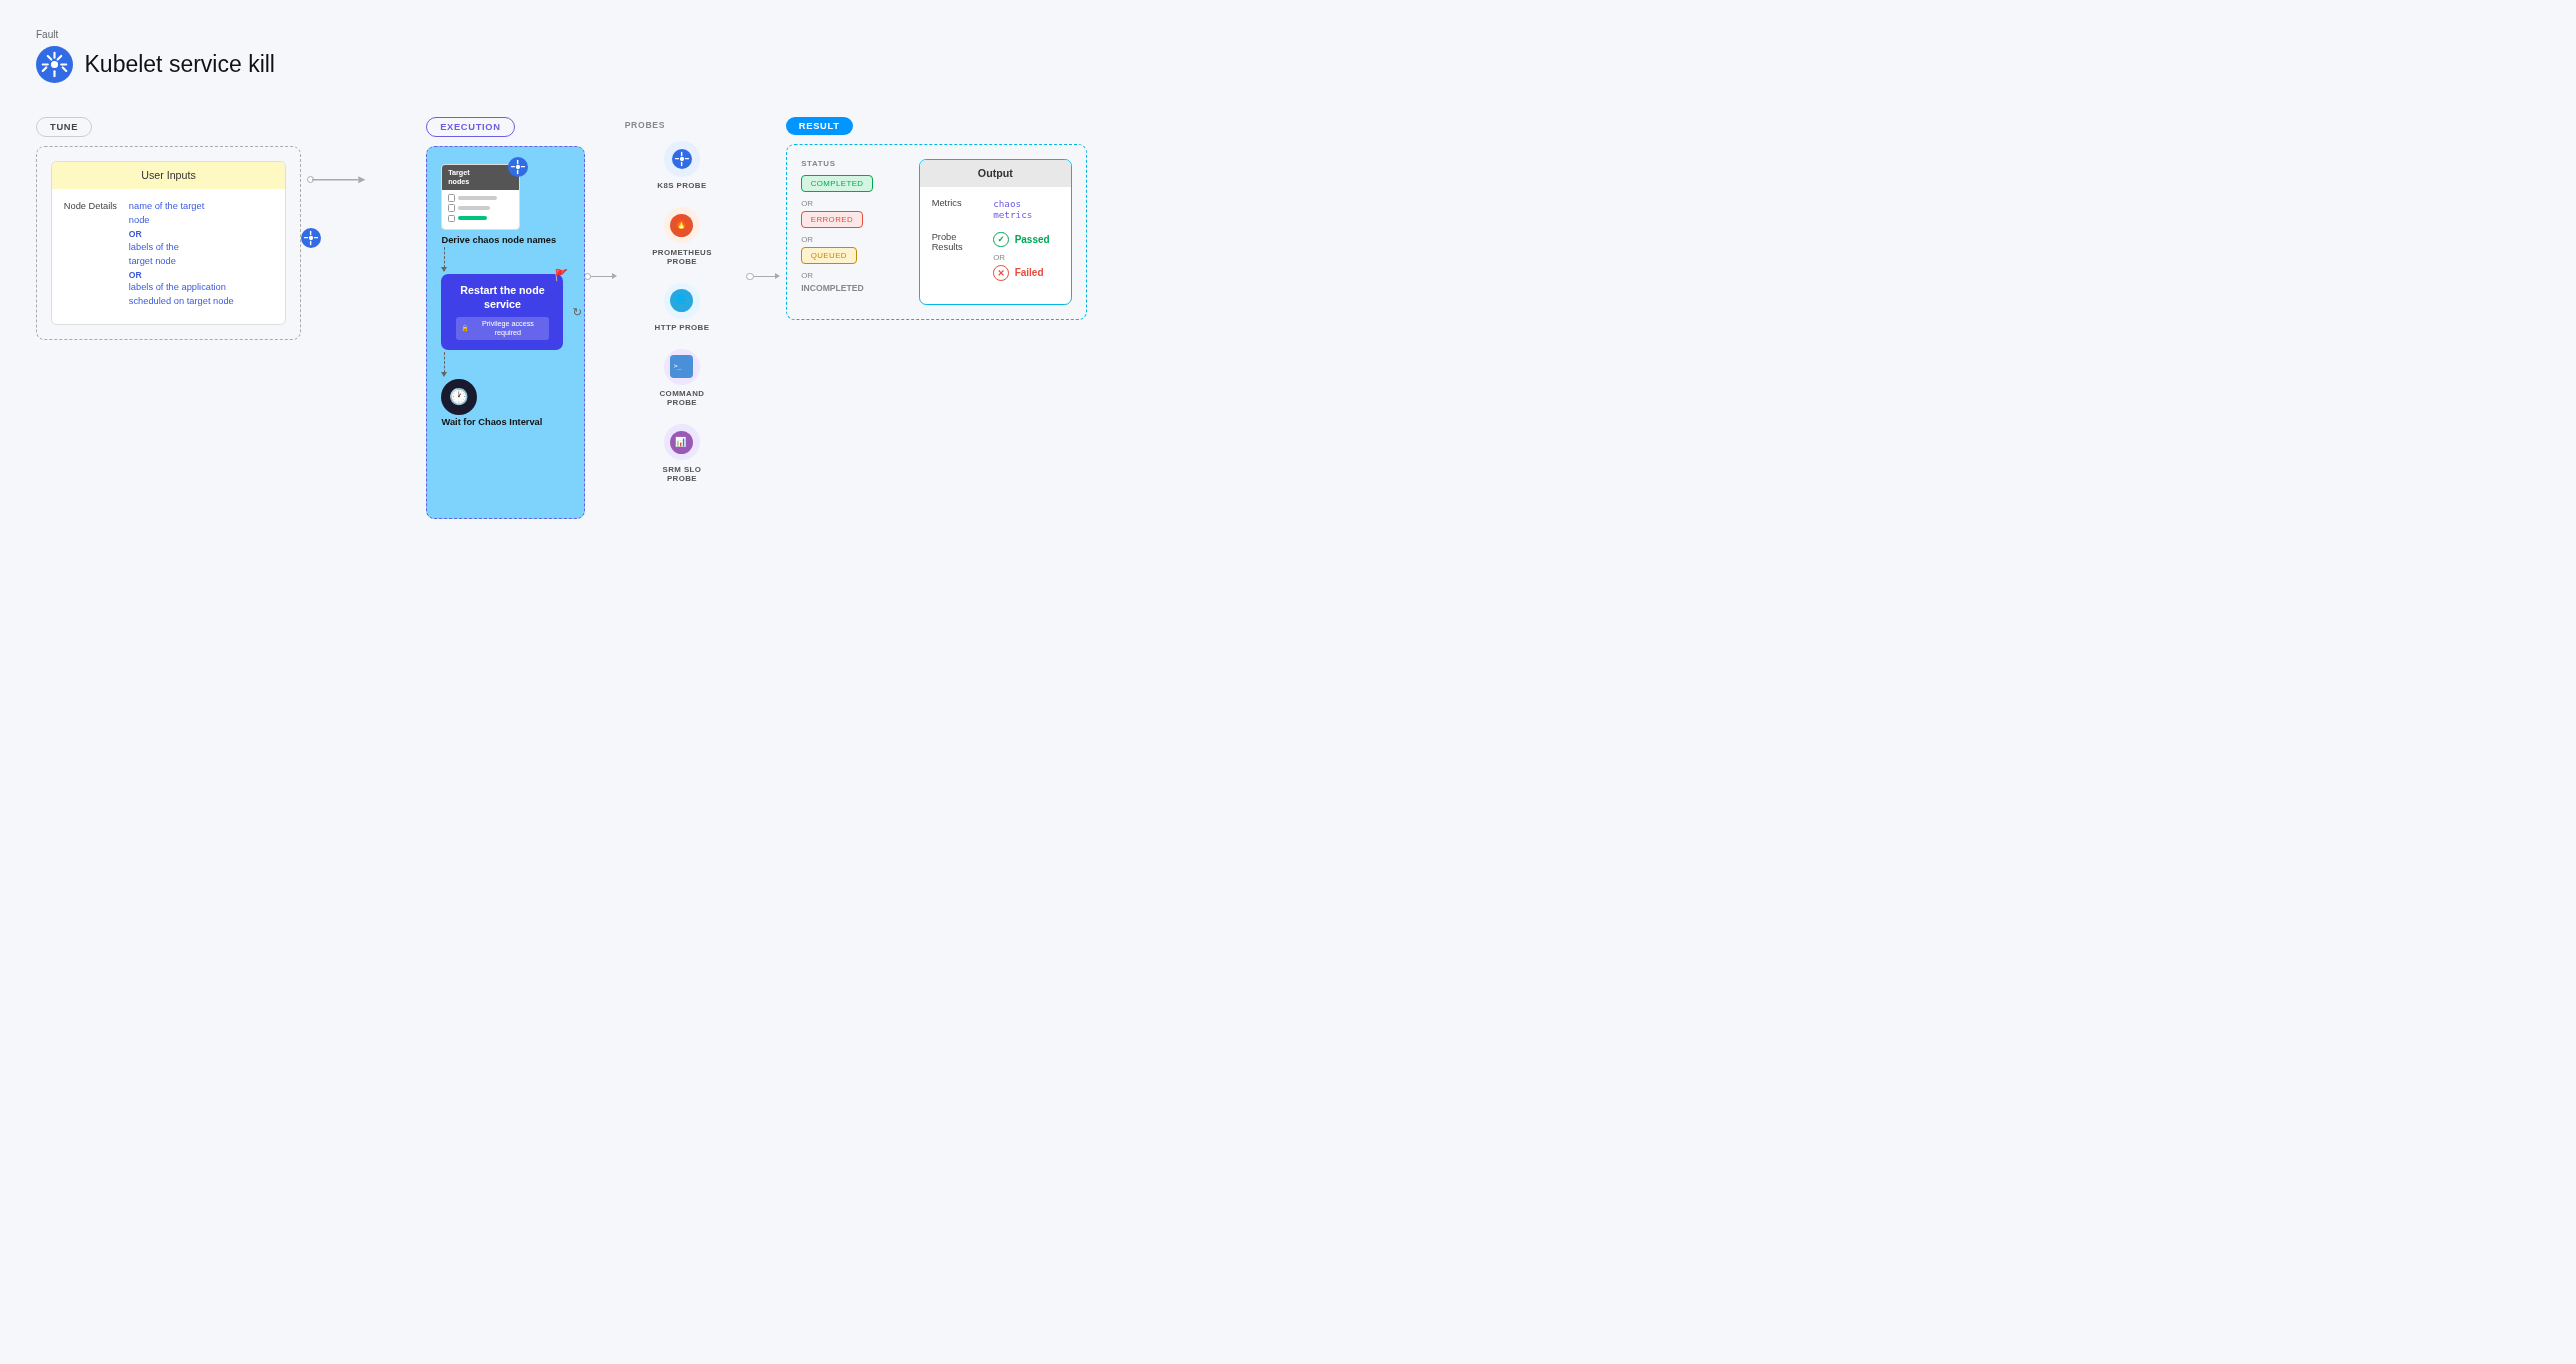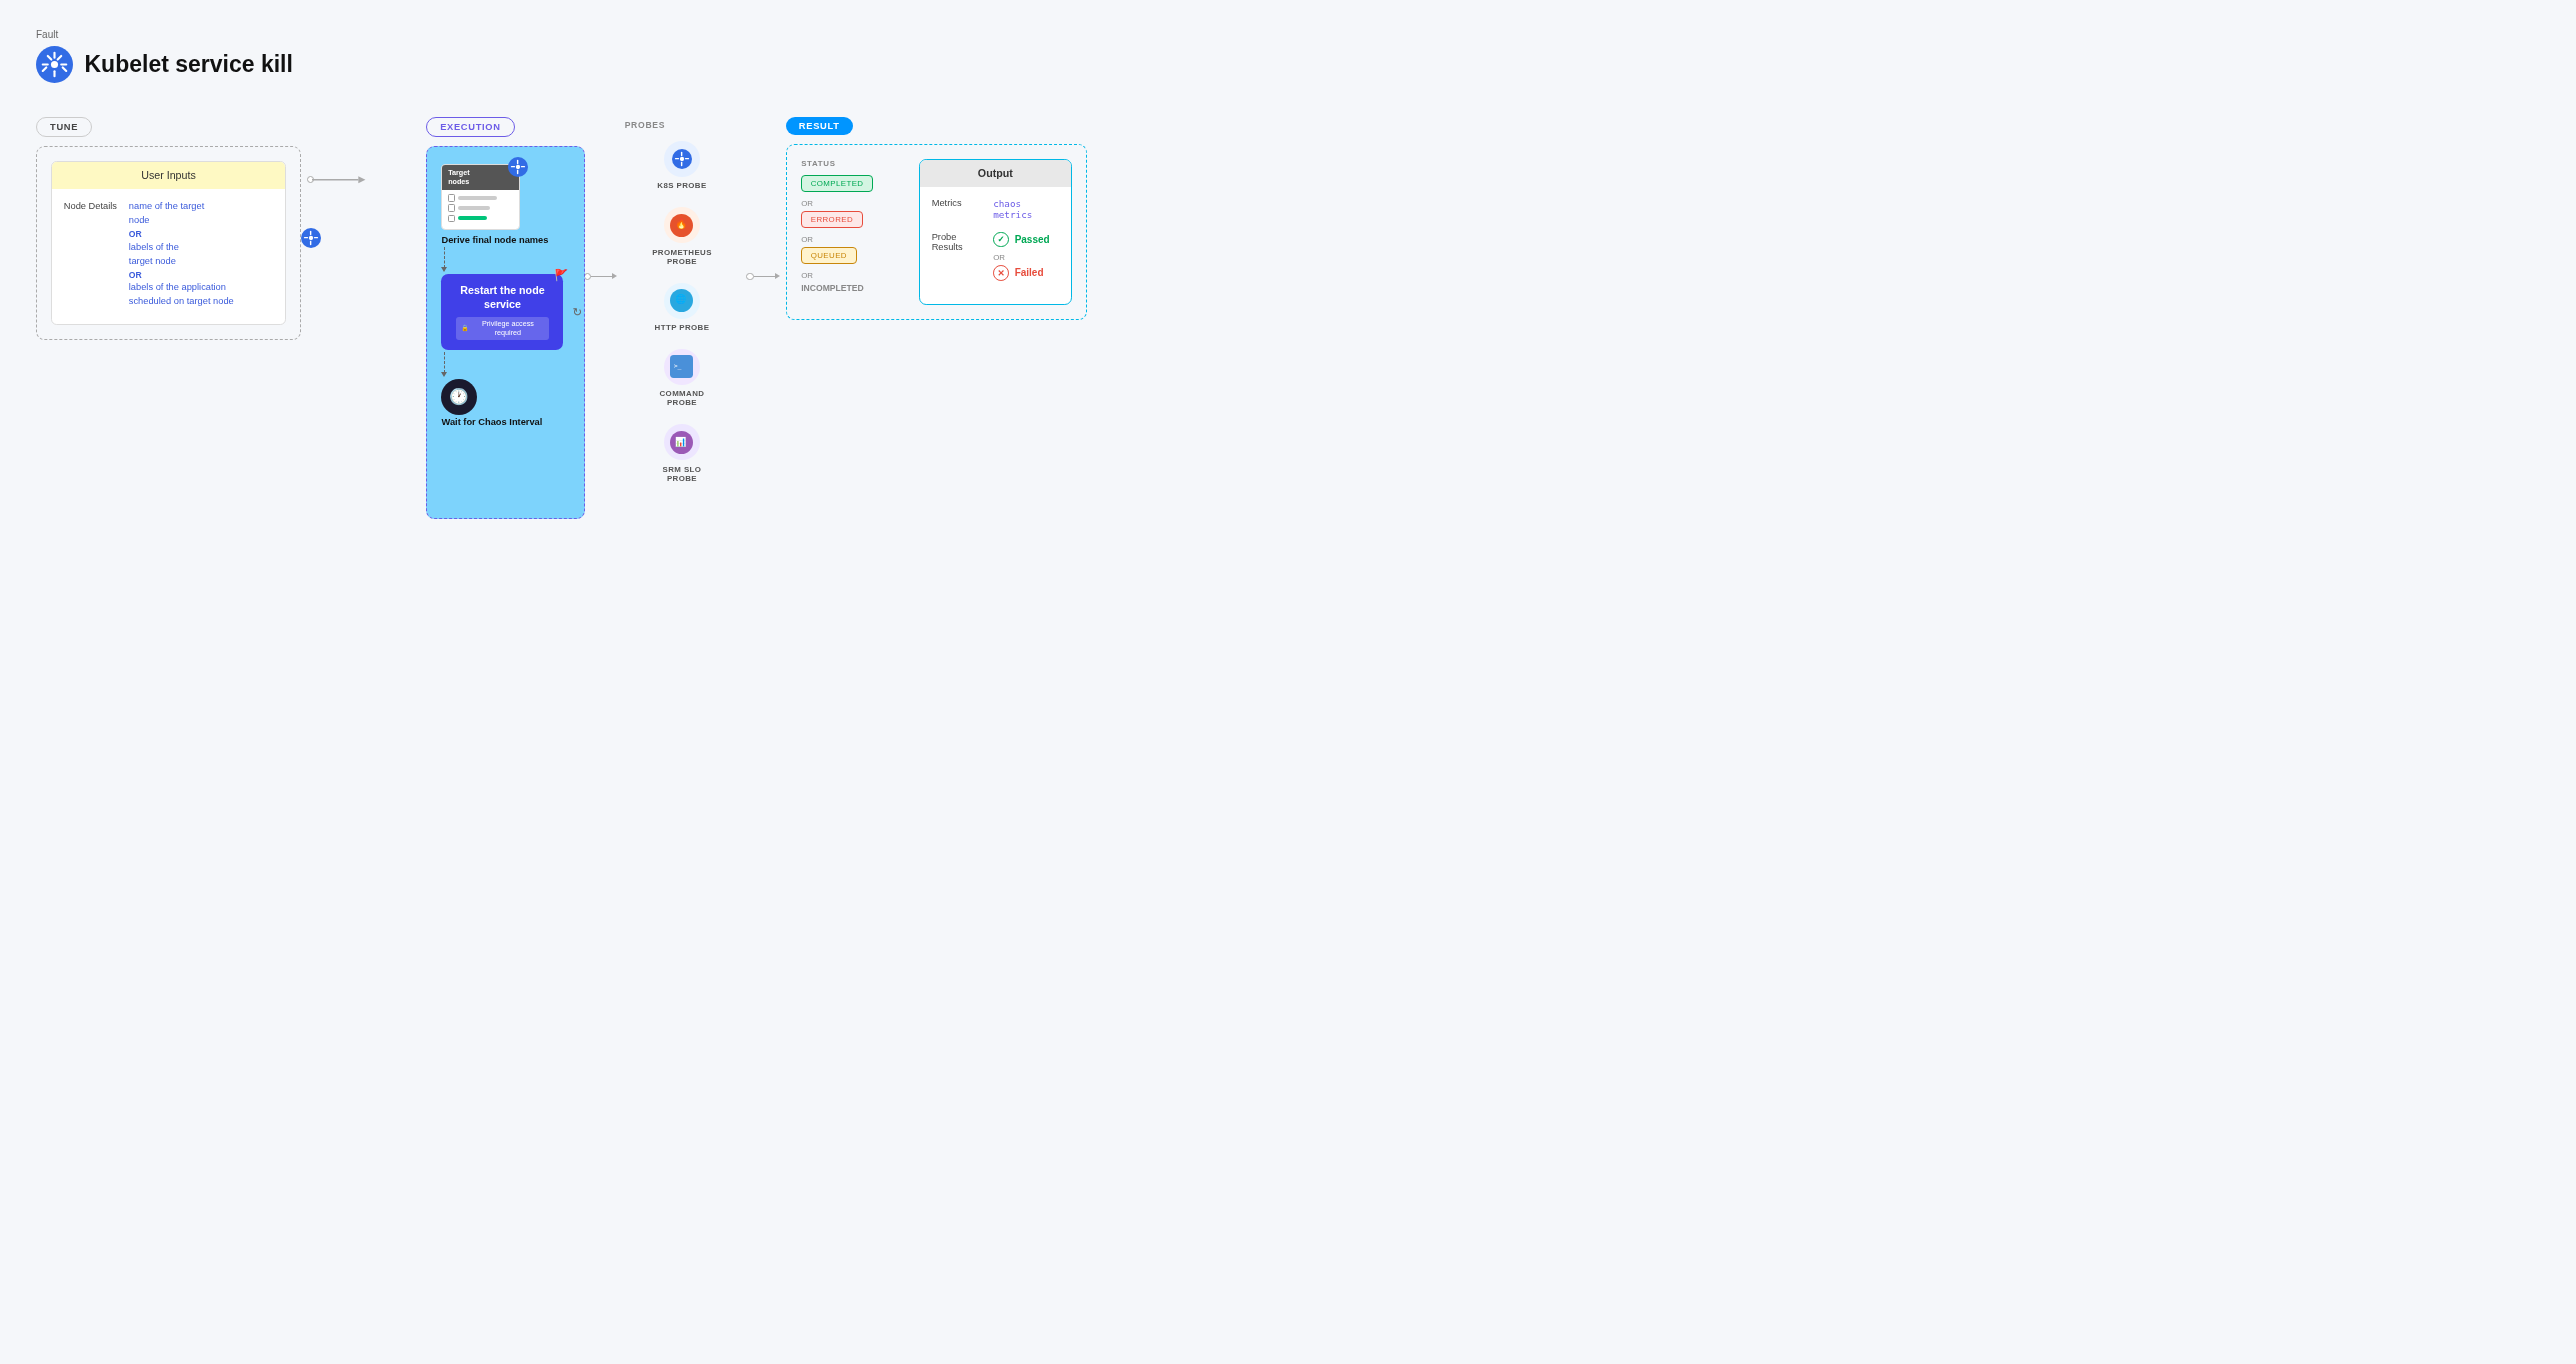--- a/index.html
+++ b/index.html
@@ -16,21 +16,21 @@
       margin-bottom: 5.7px;
     }
     .page-title {
       display: flex;
       align-items: center;
       gap: 11.5px;
       margin-bottom: 34px;
     }
     .page-title h1 {
       font-size: 23px;
-      font-weight: 700;
+      font-weight: 400;
       color: #111;
     }
     .helm-icon {
       width: 37px;
       height: 37px;
     }
     .flow-container {
       display: flex;
       align-items: flex-start;
       gap: 0;
@@ -563,21 +563,21 @@
           <g fill="white">
             <circle cx="14" cy="14" r="3"></circle>
             <rect x="12.5" y="4" width="2" height="6" rx="1"></rect>
             <rect x="12.5" y="18" width="2" height="6" rx="1"></rect>
             <rect x="4" y="12.5" width="6" height="2" rx="1"></rect>
             <rect x="18" y="12.5" width="6" height="2" rx="1"></rect>
           </g>
         </svg>
       </div>
 
-      <div class="derive-label">Derive final node names</div>
+      <div class="derive-label">Derive chaos node names</div>
 
       <div class="dashed-arrow-down">
         <div class="dashed-line-v"></div>
         <div class="arrow-down"></div>
       </div>
 
       <div style="position:relative;">
         <div class="restart-box">
           <div class="restart-box-title">Restart the node service</div>
           <div class="privilege-badge">

